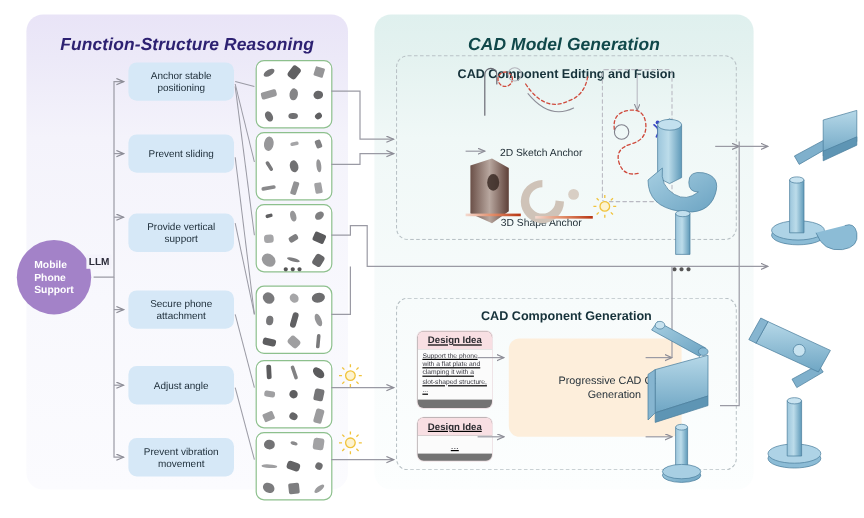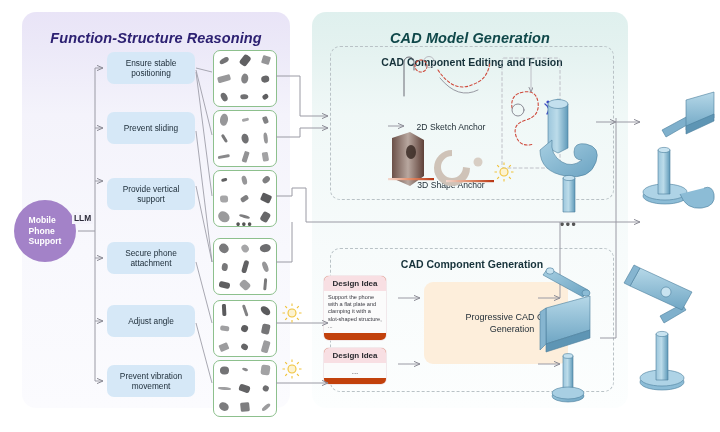--- a/index.html
+++ b/index.html
@@ -47,22 +47,22 @@
 
   .dots{position:absolute;font-size:12px;color:#555;letter-spacing:1.6px;font-weight:bold;}
 
   
   #fusion-anchor-detection{position:absolute;left:336px;top:98px;width:50px;height:56px;border-radius:8px;
       background:#fdf1dd;border:1.1px solid #f0c98a;color:#273039;font-size:8.1px;line-height:10.4px;
       display:flex;align-items:center;justify-content:center;text-align:center;}
   .anchor-label{position:absolute;font-size:8.6px;color:#1d2b33;text-align:center;}
 
   
-  .idea-card{position:absolute;left:324px;width:62px;background:#c2410c;border-radius:5px;overflow:hidden;
-      box-shadow:0 0 0 .8px #efe3e6;}
+  .idea-card{position:absolute;left:348px;width:62px;background:#737373;border-radius:5px;overflow:hidden;
+      box-shadow:0 0 0 .8px #efe3e6;text-decoration:underline;}
   .idea-head{background:#f8dfe3;color:#2b2b30;font-weight:bold;font-size:8px;padding:3px 0;text-align:center;}
   .idea-body{font-size:5.6px;line-height:7.2px;color:#3a3a42;padding:3px 4px;background:#fbfbfb;}
   #progressive-cad-code-generation{position:absolute;left:424px;top:282px;width:112px;height:82px;border-radius:9px;
       background:#fdeedb;color:#243039;font-size:9px;line-height:12px;display:flex;align-items:center;
       justify-content:center;text-align:center;padding-left:32px;}
 
   
   svg.overlay{position:absolute;left:0;top:0;width:720px;height:432px;pointer-events:none;}
 </style>
 </head>
@@ -77,21 +77,21 @@
   <div class="panel" id="right-panel">
     <div class="panel-title" id="right-title">CAD Model Generation</div>
   </div>
 
   <div id="mobile-phone-support">
     <span>Mobile<br>Phone<br>Support</span>
   </div>
   <div id="llm-label">LLM</div>
 
   <div class="fnbox" style="top:52px">
-    <span>Ensure stable positioning</span>
+    <span>Anchor stable positioning</span>
     </div>
   <div class="fnbox" style="top:112px">
     <span>Prevent sliding</span>
     </div>
   <div class="fnbox" style="top:178px">
     <span>Provide vertical support</span>
     </div>
   <div class="fnbox" style="top:242px">
     <span>Secure phone attachment</span>
     </div>

